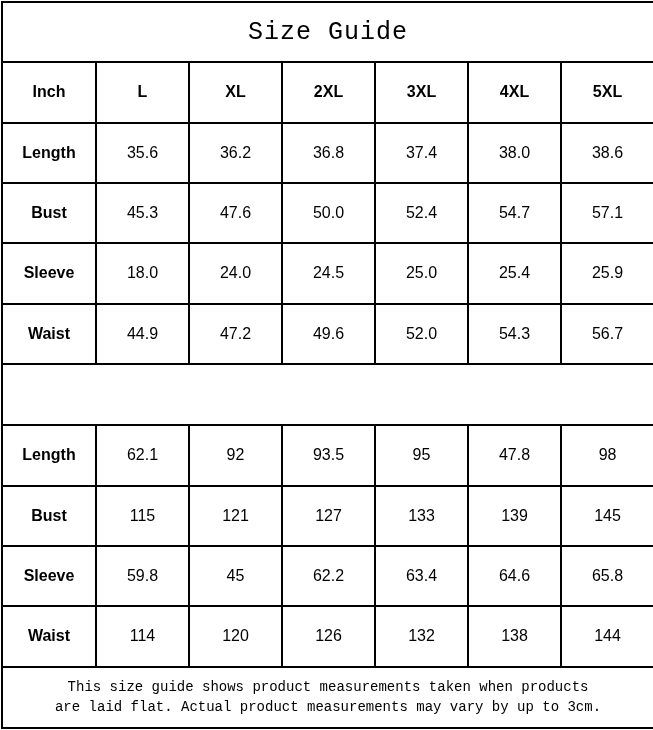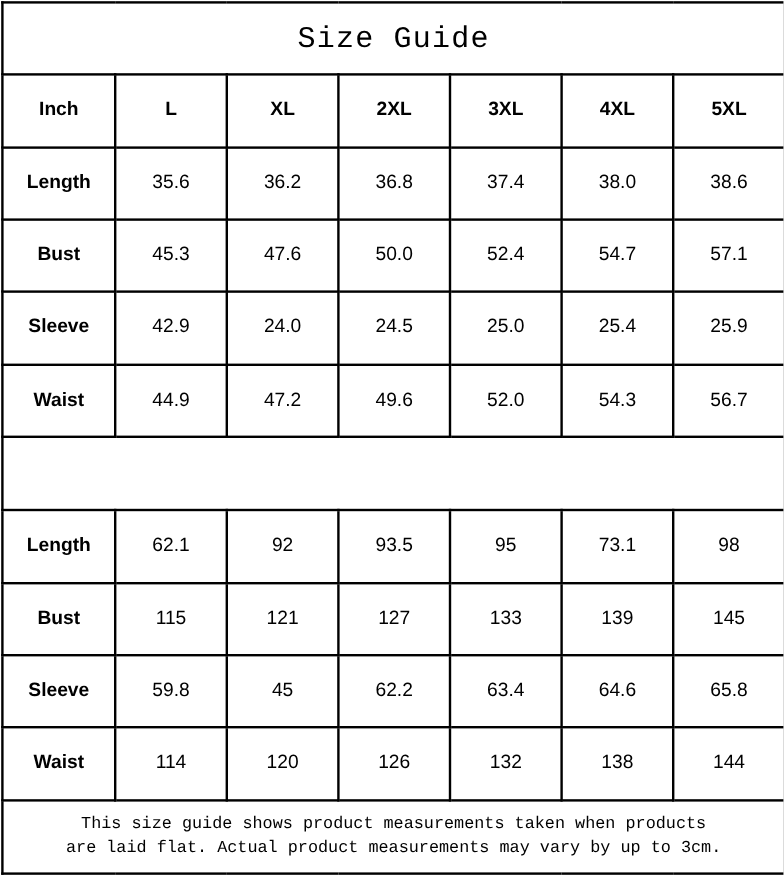--- a/index.html
+++ b/index.html
@@ -94,21 +94,21 @@
         <td>45.3</td>
         <td>47.6</td>
         <td>50.0</td>
         <td>52.4</td>
         <td>54.7</td>
         <td>57.1</td>
       </tr>
 
       <tr class="r56">
         <th>Sleeve</th>
-        <td>42.9</td>
+        <td>18.0</td>
         <td>24.0</td>
         <td>24.5</td>
         <td>25.0</td>
         <td>25.4</td>
         <td>25.9</td>
       </tr>
 
       <tr class="r56">
         <th>Waist</th>
         <td>44.9</td>
@@ -123,21 +123,21 @@
         <td class="gap-cell" colspan="7"></td>
       </tr>
 
 
       <tr class="r56">
         <th>Length</th>
         <td>62.1</td>
         <td>92</td>
         <td>93.5</td>
         <td>95</td>
-        <td>73.1</td>
+        <td>47.8</td>
         <td>98</td>
       </tr>
 
       <tr class="r56">
         <th>Bust</th>
         <td>115</td>
         <td>121</td>
         <td>127</td>
         <td>133</td>
         <td>139</td>

